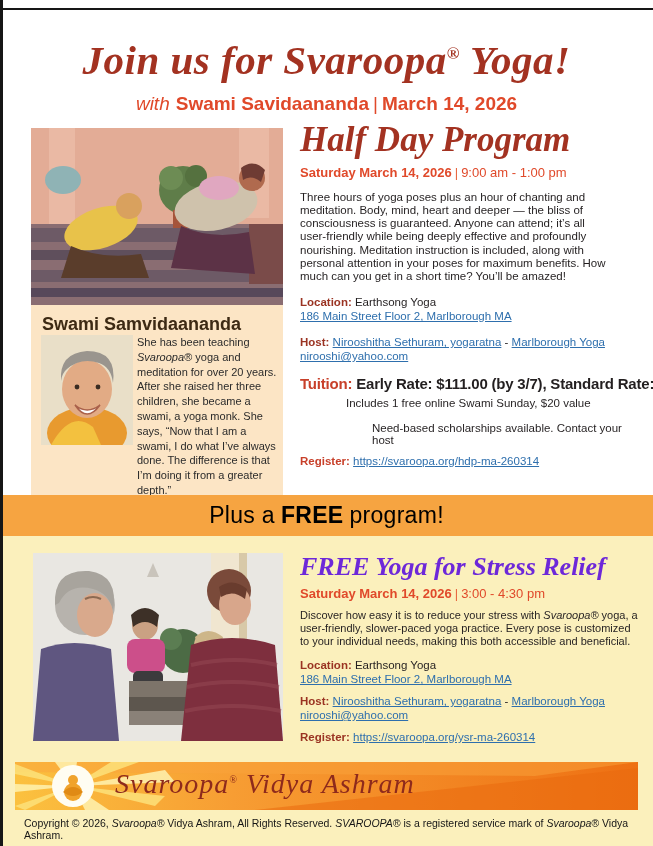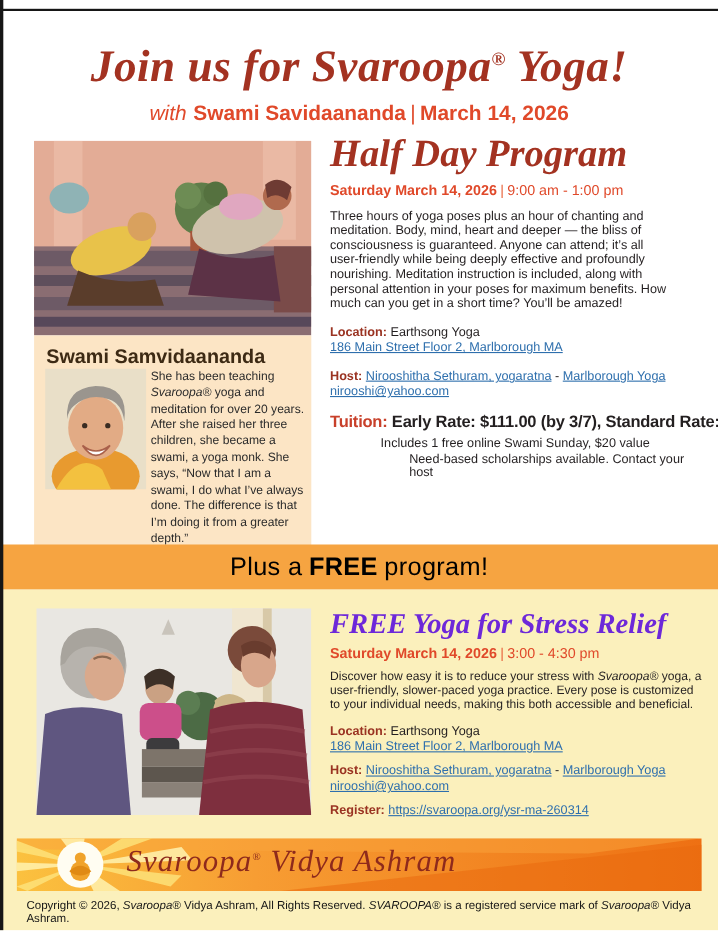--- a/index.html
+++ b/index.html
@@ -42,21 +42,21 @@
   .dateline { font-size:13px; color:#e0492a; margin-bottom:11px; }
   .dateline .d { font-weight:bold; }
   .dateline .sep { font-weight:normal; color:#e8663f; padding:0 3px; }
   .body-par { font-size:11.5px; line-height:13.2px; width:312px; margin-bottom:12px; }
   .info-line { font-size:11.5px; line-height:14px; }
   .lbl-maroon { font-weight:bold; color:#9a3322; }
   .lbl-red    { font-weight:bold; color:#c8402a; }
   a.lnk, .lnk { color:#2e6fad; text-decoration:underline; cursor:pointer; }
   .blk { margin-bottom:12px; }
   .tuition-line { font-size:15px; font-weight:bold; white-space:nowrap; letter-spacing:-.2px; margin-bottom:5px; }
-  .indent1 { padding-left:46px; font-size:11.5px; margin-bottom:3px; }
+  .indent1 { padding-left:46px; font-size:11.5px; margin-bottom:13px; }
   .indent2 { padding-left:72px; font-size:11.5px; margin-bottom:8px; }
 
   
   .promo {
     position:absolute; left:0; top:495px; width:653px; height:41px; background:#f6a441;
     display:flex; align-items:center; justify-content:center;
     color:#000000; font-size:23px; letter-spacing:.3px;
   }
   .promo .free { font-weight:bold; padding:0 6px; }
 
@@ -146,20 +146,21 @@
 
     <div class="blk">
       <div class="info-line"><span class="lbl-maroon">Host:</span> <a class="lnk">Nirooshitha Sethuram, yogaratna</a> <span>-</span> <a class="lnk">Marlborough Yoga</a></div>
       <div class="info-line"><a class="lnk">nirooshi@yahoo.com</a></div>
     </div>
 
     <div class="tuition-line"><span class="lbl-red">Tuition:</span> <span>Early Rate: $111.00 (by 3/7), Standard Rate: $121.00</span></div>
     <div class="indent1">Includes 1 free online Swami Sunday, $20 value</div>
     <div class="indent2">Need-based scholarships available.  Contact your host</div>
 
+    <div class="info-line"><span class="lbl-red">Register:</span> <a class="lnk">https://svaroopa.org/hdp-ma-260314</a></div>
   </div>
 
   <div class="promo">
       <span>Plus a</span>
       <span class="free">FREE</span>
       <span>program!</span>
     </div>
 
   <div class="bottom">
 

